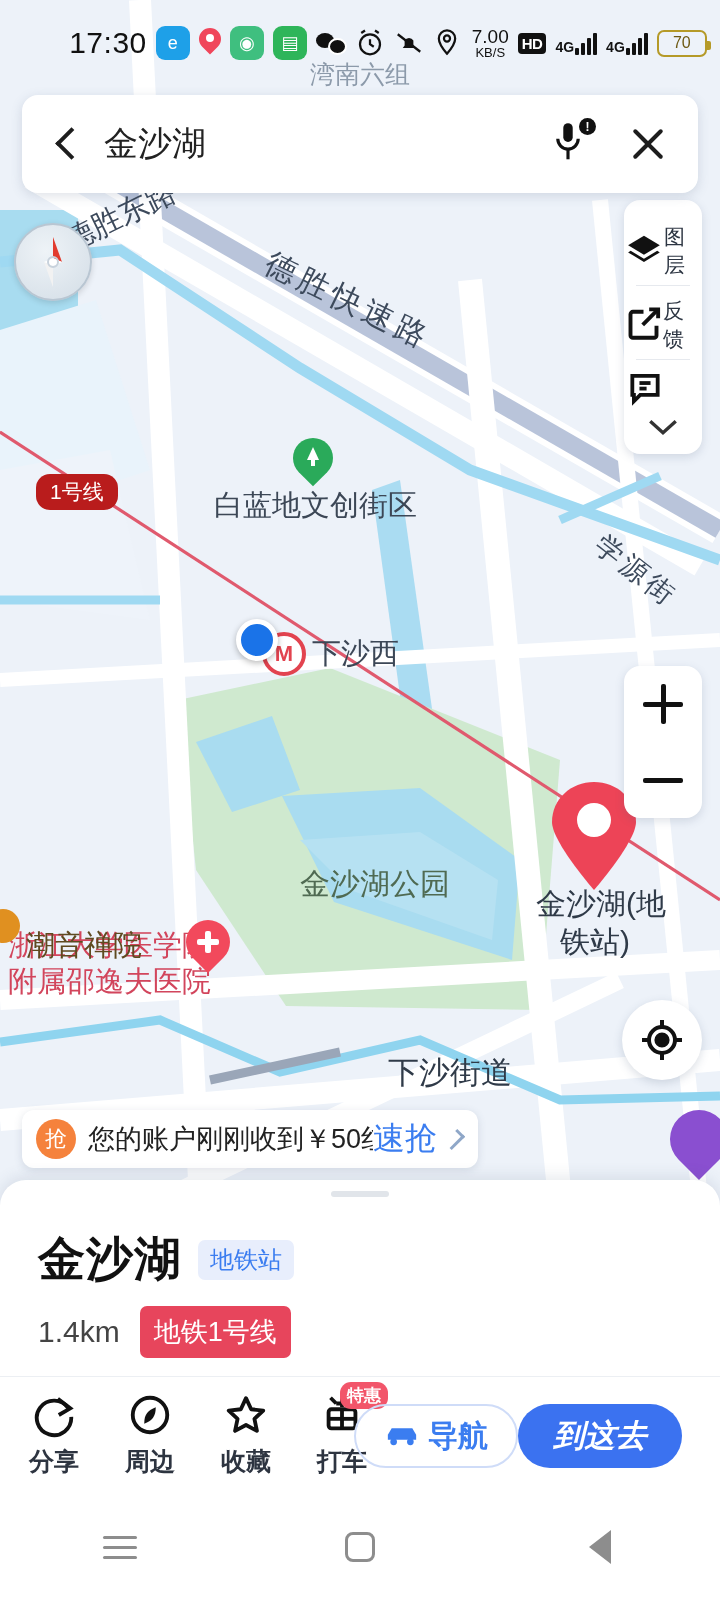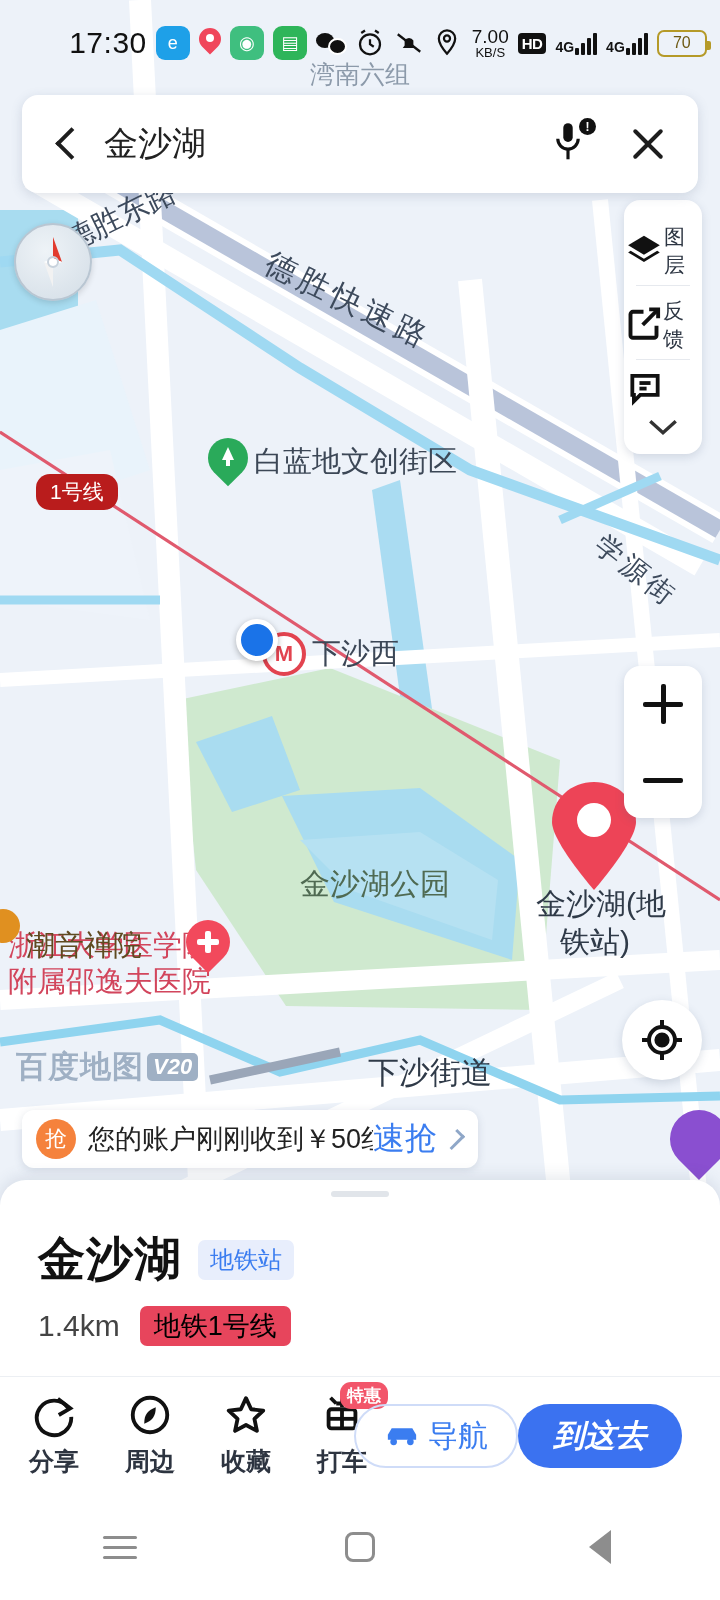--- a/index.html
+++ b/index.html
@@ -153,34 +153,34 @@
   }
   #grabber{ position:absolute;left:50%;transform:translateX(-50%);top:11px;width:58px;height:6px;
     border-radius:3px;background:#e1e5ea; }
   #titlerow{ position:absolute;left:38px;top:48px;display:flex;align-items:center; }
   #titlerow .tname{ font-size:47px;font-weight:bold;color:#111;letter-spacing:1px; }
   #titlerow .tbadge{ margin-left:16px;background:#e8eefc;color:#3b7df0;font-size:24px;
     padding:4px 12px;border-radius:7px; }
   #metarow{ position:absolute;left:38px;top:1024px;display:flex;align-items:center; }
   #metarow{ top:126px; }
   #metarow .dist{ font-size:30px;color:#444; }
-  #metarow .lbadge{ margin-left:20px;background:#e7455c;color:#000000;font-size:27px;
-    padding:2px 14px;border-radius:7px; }
+  #metarow .lbadge{ margin-left:20px;background:#e7455c;color:#ffffff;font-size:27px;
+    padding:8px 14px;border-radius:7px; }
 
   #sheetdiv{ position:absolute;left:0;top:196px;width:720px;height:1px;background:#eceff3; }
 
   #actions{ position:absolute;left:0;top:196px;width:720px;height:118px;display:flex;align-items:center; }
   .act{ width:84px;display:flex;flex-direction:column;align-items:center;position:relative;margin-left:12px;font-weight:bold; }
   .act .al{ font-size:25px;color:#2d3440;margin-top:7px; }
   .act .hot{ position:absolute;top:-10px;right:-4px;background:#f2556a;color:#fff;font-size:17px;
      border-radius:11px;padding:2px 7px;white-space:nowrap; }
   #navbtn{ position:absolute;left:354px;top:1386px; }
   #navbtn{ position:absolute;left:354px;top:28px;width:164px;height:64px;border:2px solid #cfdcf8;
      border-radius:32px;display:flex;align-items:center;justify-content:center;gap:8px; }
-  #navbtn .nt{ font-size:30px;color:#3b7df0;font-weight:normal; }
+  #navbtn .nt{ font-size:30px;color:#3b7df0;font-weight:bold; }
   #gobtn{ position:absolute;left:518px;top:28px;width:164px;height:64px;background:#3b72f0;
      border-radius:32px;display:flex;align-items:center;justify-content:center; }
   #gobtn .gt{ font-size:31px;color:#fff;font-weight:bold;font-style:italic; }
 
   
   #androidnav{ position:absolute;left:0;bottom:0;width:720px;height:106px;background:#fff;z-index:50;
      display:flex;align-items:center;justify-content:space-around; }
   .nbi{ width:60px;height:60px;display:flex;align-items:center;justify-content:center; }
   .hamb{ width:34px; }
   .hamb span{ display:block;height:3px;background:#8d8d8d;margin:7px 0;border-radius:2px; }
@@ -226,25 +226,25 @@
 
     <path d="M0 432 L720 900" stroke="#e05a6e" stroke-width="3.2" fill="none"></path>
     <path d="M0 432 L720 900" stroke="#e05a6e" stroke-width="1.6" fill="none" stroke-dasharray="10 8"></path>
 
     <path d="M210 1080 L340 1052" stroke="#9aa6b8" stroke-width="9" fill="none"></path>
   </svg>
 
   <div class="maplabel" style="left:60px;top:196px;transform:rotate(-26deg);font-size:30px;color:#3d4a5c;">德胜东路</div>
   <div class="maplabel" style="left:258px;top:280px;transform:rotate(26deg);font-size:31px;letter-spacing:5px;">德胜快速路</div>
   <div class="maplabel" style="left:588px;top:552px;transform:rotate(38deg);font-size:28px;letter-spacing:4px;">学源街</div>
-  <div class="maplabel" style="left:368px;top:1052px;font-size:31px;color:#2f3a48;">下沙街道</div>
+  <div class="maplabel" style="left:388px;top:1052px;font-size:31px;color:#2f3a48;">下沙街道</div>
 
   <div class="linebadge" style="left:36px;top:474px;">1号线</div>
 
-  <div class="poi" style="left:208px;top:438px;">
+  <div class="poi" style="left:208px;top:438px;flex-direction:column;">
     <span class="greenpin">
       <svg width="40" height="40" viewBox="0 0 40 40" style="position:absolute;top:0;left:0;">
         <path d="M20 9 L26 22 L14 22 Z" fill="#fff"></path>
           <rect x="18" y="21" width="4" height="7" fill="#fff"></rect>
       </svg>
     </span>
     <span class="lbl">白蓝地文创街区</span>
   </div>
 
   <div id="userdot"></div>
@@ -271,24 +271,20 @@
     <svg width="92" height="112" viewBox="0 0 92 112">
       <path d="M46 110 C46 110 88 62 88 42 C88 19 69 2 46 2 C23 2 4 19 4 42 C4 62 46 110 46 110 Z" fill="#ed4457"></path>
       <circle cx="46" cy="40" r="17" fill="#fff"></circle>
     </svg>
   </div>
   <div class="maplabel" style="left:536px;top:884px;font-size:30px;color:#2f3a48;">金沙湖(地</div>
   <div class="maplabel" style="left:560px;top:922px;font-size:30px;color:#2f3a48;">铁站)</div>
 
   <div id="purplepin"></div>
 
-  <div id="baidulogo">
-    <span class="bd">百度地图</span>
-    <span class="v">V20</span>
-  </div>
 </div>
 
 <div id="statusbar">
   <span class="clock">17:30</span>
   <span class="sq blue">e</span>
   <span class="pin-ic"></span>
   <span class="sq green1">◉</span>
   <span class="sq green2">▤</span>
   <span class="wechat"></span>
   <span class="ic">

